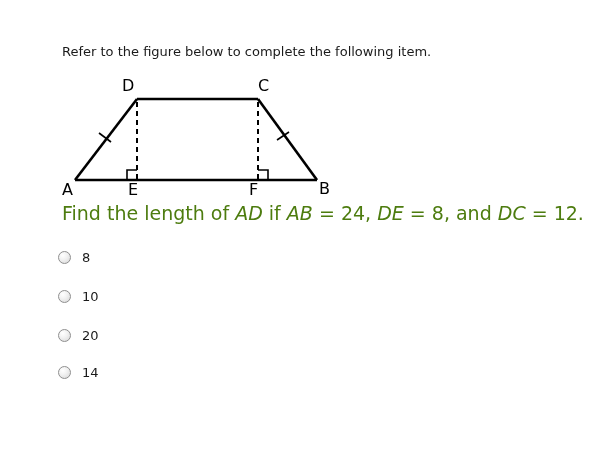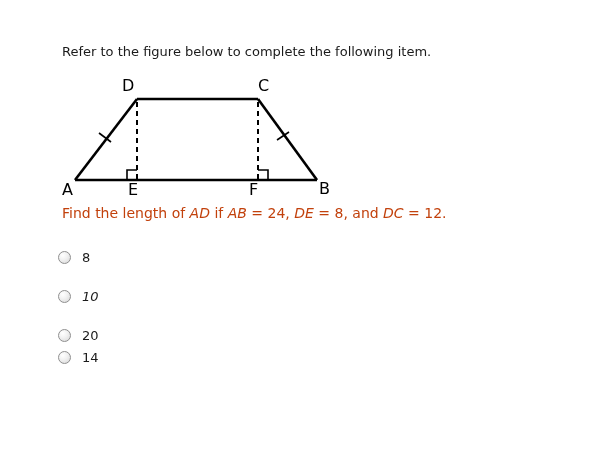--- a/index.html
+++ b/index.html
@@ -44,38 +44,38 @@
   .lbl-D { left: 122px; top: 78px; }
   .lbl-C { left: 258px; top: 78px; }
   .lbl-A { left: 62px;  top: 182px; }
   .lbl-E { left: 128px; top: 182px; }
   .lbl-F { left: 249px; top: 182px; }
   .lbl-B { left: 319px; top: 181px; }
   .question-text {
     position: absolute;
     left: 62px;
     top: 205px;
-    font-size: 14px;
+    font-size: 19px;
     line-height: 17px;
-    color: #c2410c;
+    color: #4d7c0f;
     white-space: nowrap;
   }
   .question-text .seg-italic { font-style: italic; }
   .option-row {
     position: absolute;
     left: 58px;
     height: 16px;
     display: flex;
     align-items: center;
     cursor: default;
   }
   .opt-0 { top: 249px; }
-  .opt-1 { top: 288px; font-style: italic; }
+  .opt-1 { top: 288px; }
   .opt-2 { top: 327px; }
-  .opt-3 { top: 349px; }
+  .opt-3 { top: 364px; }
   .radio {
     width: 13px;
     height: 13px;
     border-radius: 50%;
     border: 1px solid #8f8f8f;
     background: radial-gradient(circle at 35% 30%, #ffffff 0%, #f2f2f2 40%, #d6d6d6 100%);
     flex: 0 0 auto;
   }
   .option-label {
     margin-left: 11px;

